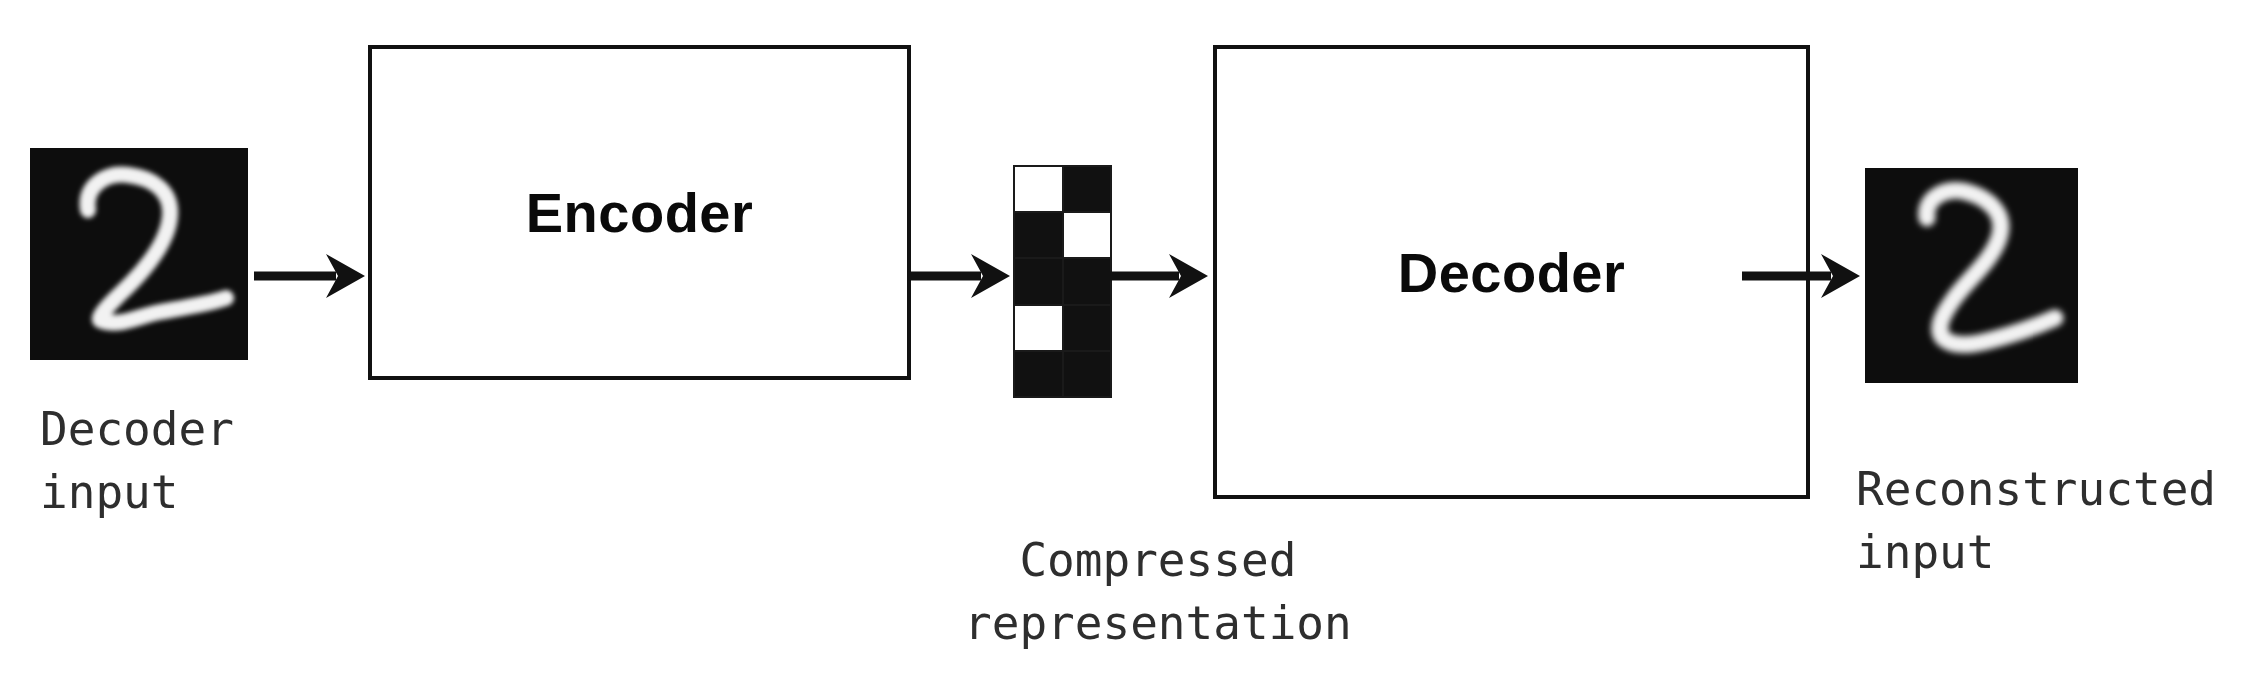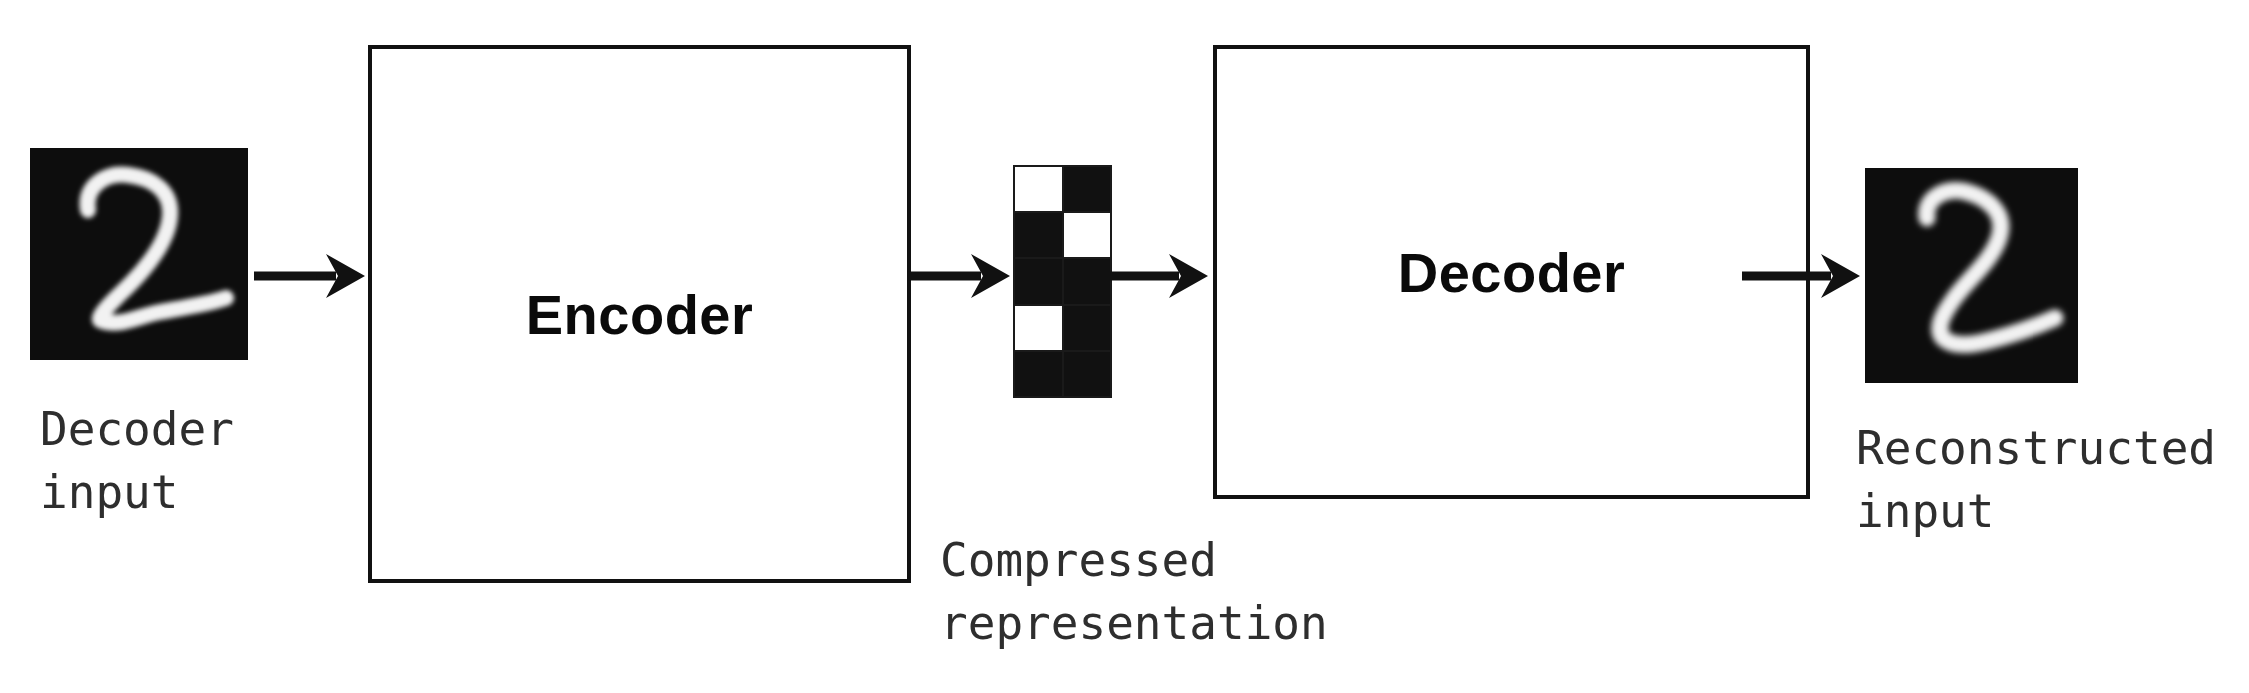--- a/index.html
+++ b/index.html
@@ -75,21 +75,21 @@
   <div class="mono-label" style="left:40px;top:398px;">Decoder
 input</div>
 
   <div class="arrow" style="left:252px;top:251px;width:113px;">
     <svg viewBox="0 0 113 50">
       <line x1="2" y1="25" x2="84" y2="25" stroke="#111111" stroke-width="9"></line>
       <polygon points="113,25 74,3 86,25 74,47" fill="#111111"></polygon>
     </svg>
   </div>
 
-  <div class="block-box" style="left:368px;top:45px;width:543px;height:538px;">
+  <div class="block-box" style="left:368px;top:45px;width:543px;height:335px;">
     <span class="block-label">Encoder</span>
   </div>
 
   <div class="arrow" style="left:908px;top:251px;width:102px;">
     <svg viewBox="0 0 102 50">
       <line x1="0" y1="25" x2="73" y2="25" stroke="#111111" stroke-width="9"></line>
       <polygon points="102,25 63,3 75,25 63,47" fill="#111111"></polygon>
     </svg>
   </div>
 
@@ -99,21 +99,21 @@
     <div class="code-cell" data-fill="black"></div>
     <div class="code-cell" data-fill="white"></div>
     <div class="code-cell" data-fill="black"></div>
     <div class="code-cell" data-fill="black"></div>
     <div class="code-cell" data-fill="white"></div>
     <div class="code-cell" data-fill="black"></div>
     <div class="code-cell" data-fill="black"></div>
     <div class="code-cell" data-fill="black"></div>
   </div>
 
-  <div class="mono-label" style="left:940px;top:529px;">Compressed
+  <div class="mono-label" style="left:964px;top:529px;text-align:center;">Compressed
 representation</div>
 
   <div class="arrow" style="left:1110px;top:251px;width:98px;">
     <svg viewBox="0 0 98 50">
       <line x1="0" y1="25" x2="69" y2="25" stroke="#111111" stroke-width="9"></line>
       <polygon points="98,25 59,3 71,25 59,47" fill="#111111"></polygon>
     </svg>
   </div>
 
   <div class="block-box" style="left:1213px;top:45px;width:597px;height:454px;">
@@ -133,16 +133,16 @@
           <filter id="blurB" x="-20%" y="-20%" width="140%" height="140%">
         <feGaussianBlur stdDeviation="3.4"></feGaussianBlur>
           </filter>
         </defs>
       <path d="M 62 50 C 58 30 82 18 102 24 C 124 30 142 46 134 70
                C 126 94 102 112 88 132 C 78 146 70 160 78 170
                C 90 181 112 176 130 171 C 152 165 172 158 190 150" fill="none" stroke="#f2f2f2" stroke-width="17" stroke-linecap="round" stroke-linejoin="round" filter="url(#blurB)"></path>
     </svg>
   </div>
 
-  <div class="mono-label" style="left:1856px;top:417px;">Reconstructed
+  <div class="mono-label" style="left:1856px;top:458px;">Reconstructed
 input</div>
 
 </div>
 
 </body></html>

